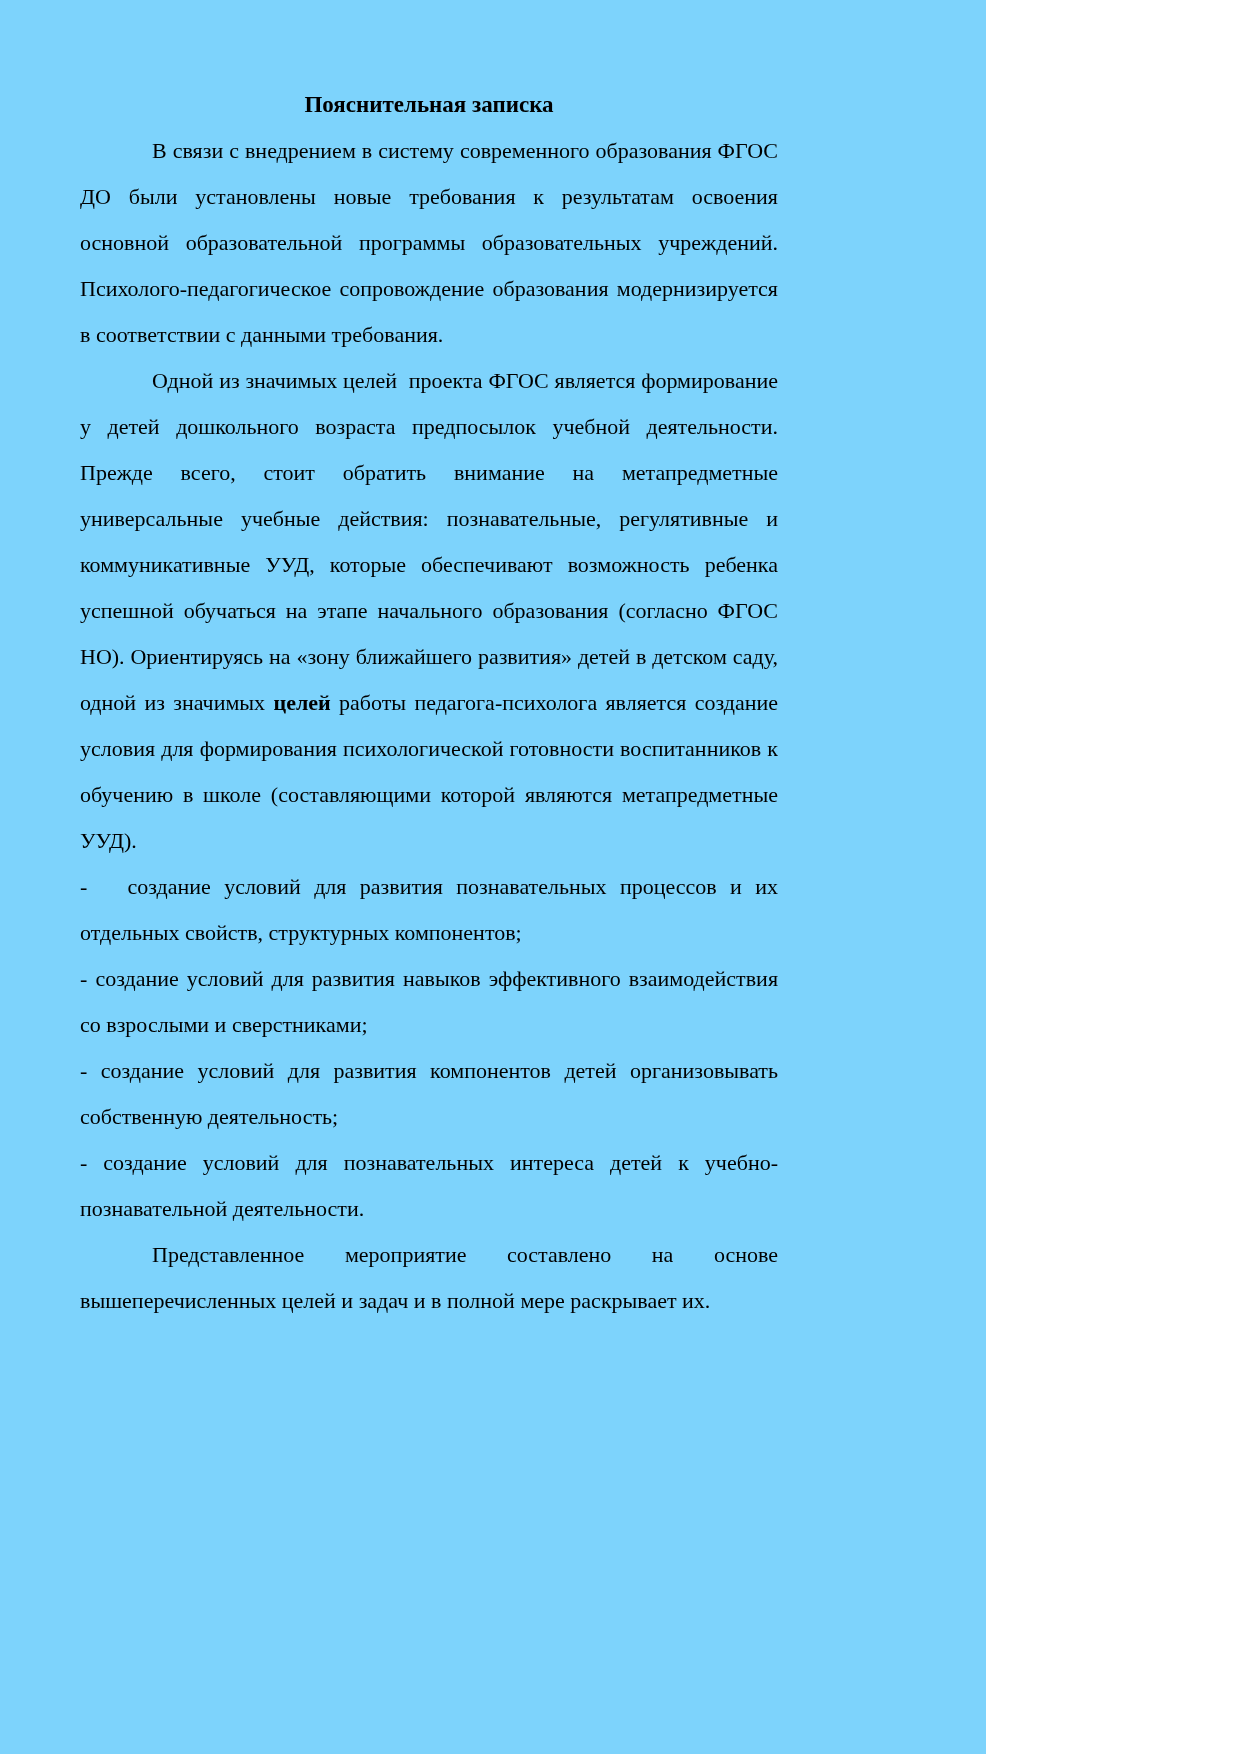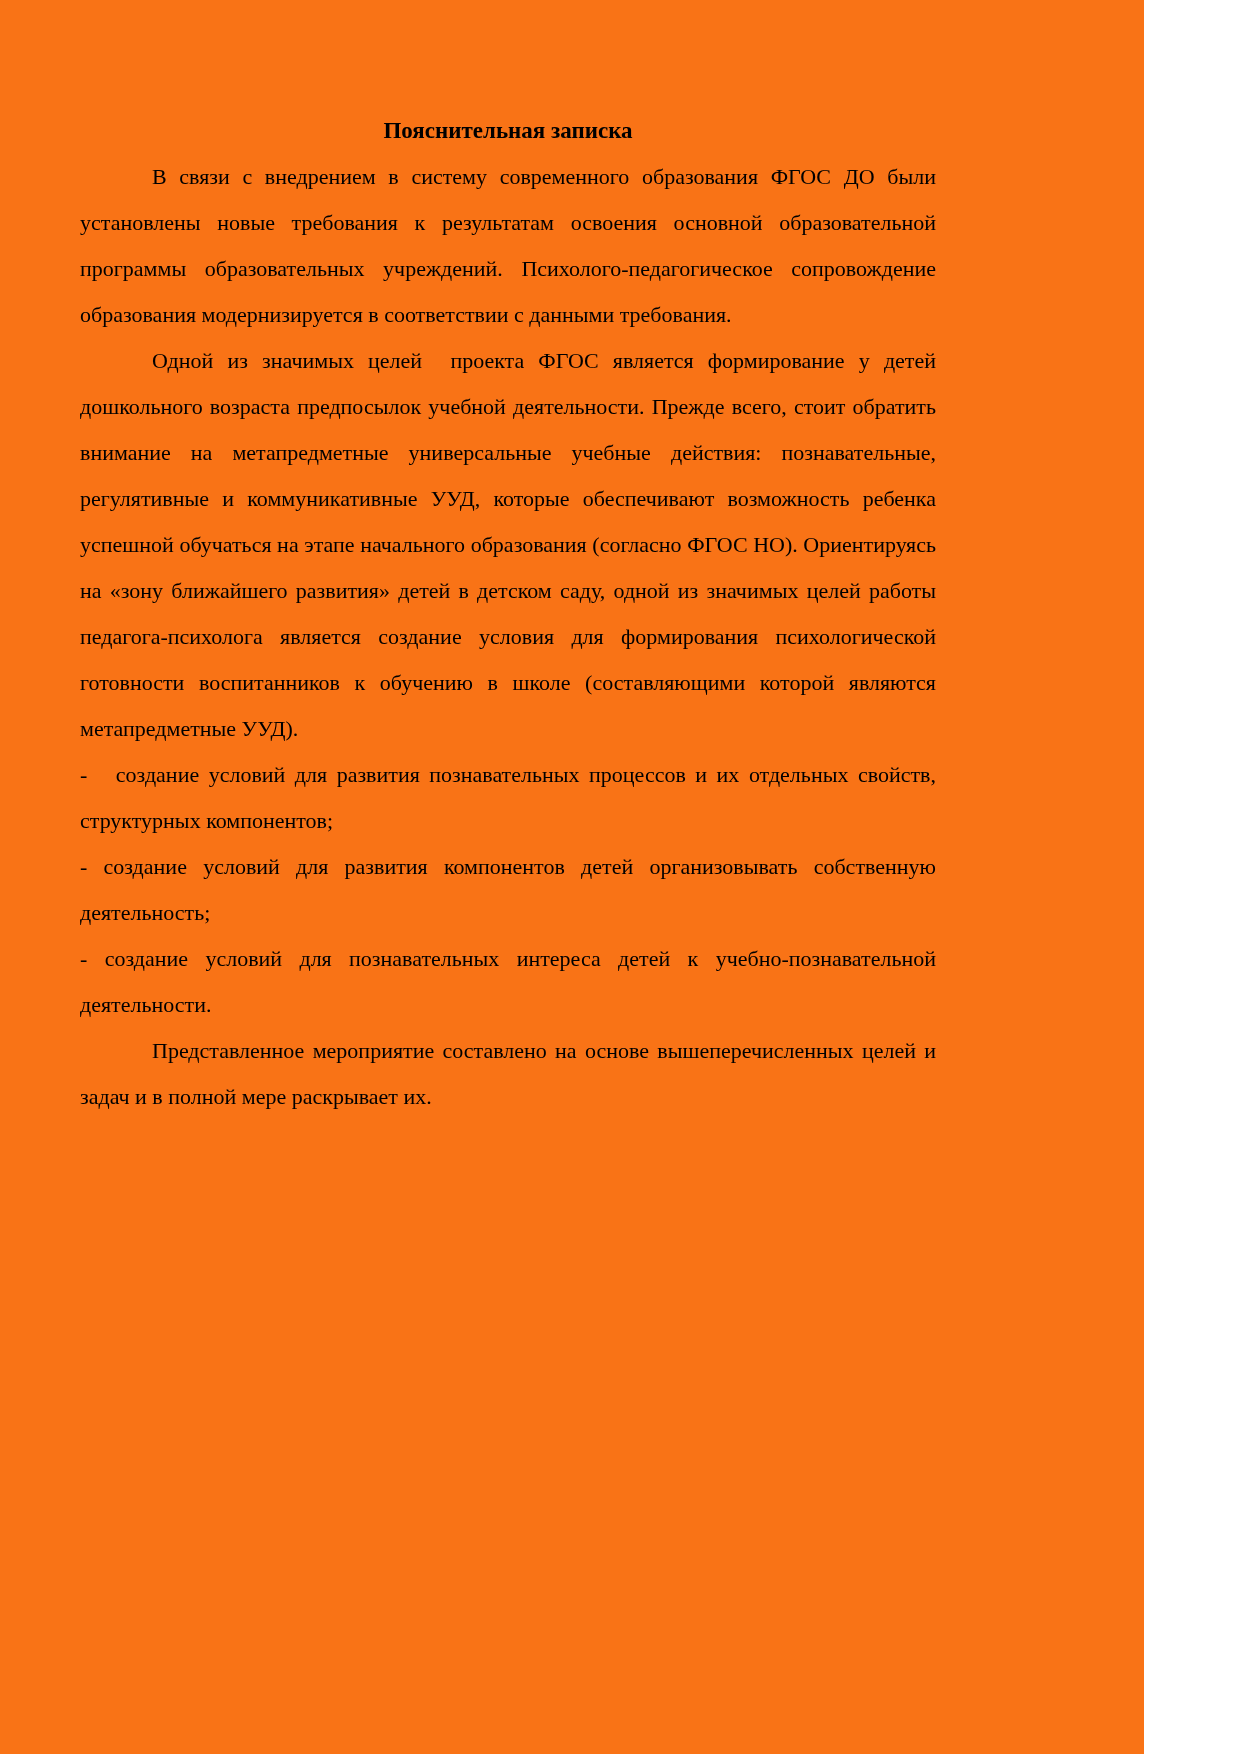--- a/index.html
+++ b/index.html
@@ -2,62 +2,63 @@
 <html lang="ru"><head>
 <meta charset="utf-8">
 <style>
   html, body {
     margin: 0;
     padding: 0;
     background: #ffffff;
   }
   .page {
     position: relative;
-    width: 1144px;
+    width: 986px;
     min-height: 1754px;
     box-sizing: border-box;
-    background: #f97316;
-    padding: 108px 208px 60px 80px;
+    background: #7dd3fc;
+    padding: 82px 208px 60px 80px;
     font-family: "Liberation Serif", "DejaVu Serif", serif;
     font-size: 22px;
     line-height: 46px;
     color: #000000;
   }
   .doc-title {
     font-size: 23px;
     font-weight: bold;
     text-align: center;
     margin: 0;
     line-height: 46px;
   }
   .para {
     margin: 0;
     text-align: justify;
   }
   .para.indent {
     text-indent: 72px;
   }
   .para b {
-    font-weight: normal;
+    font-weight: bold;
   }
 </style>
 </head>
 <body>
 
 <div class="page">
 
   <h1 class="doc-title">Пояснительная записка</h1>
 
   <p class="para indent">В связи с внедрением в систему современного образования ФГОС ДО были установлены новые требования к результатам освоения основной образовательной программы образовательных учреждений. Психолого-педагогическое сопровождение образования модернизируется в соответствии с данными требования.</p>
 
   <p class="para indent"><span>Одной из значимых целей &nbsp;проекта ФГОС является формирование у детей дошкольного возраста предпосылок учебной деятельности. Прежде всего, стоит обратить внимание на метапредметные универсальные учебные действия: познавательные, регулятивные и коммуникативные УУД, которые обеспечивают возможность ребенка успешной обучаться на этапе начального образования (согласно ФГОС НО). Ориентируясь на «зону ближайшего развития» детей в детском саду, одной из значимых </span><b>целей</b><span> работы педагога-психолога является создание условия для формирования психологической готовности воспитанников к обучению в школе (составляющими которой являются метапредметные УУД).</span></p>
 
 
   <p class="para">-&nbsp;&nbsp; создание условий для развития познавательных процессов и их отдельных свойств, структурных компонентов;</p>
 
+  <p class="para">- создание условий для развития навыков эффективного взаимодействия со взрослыми и сверстниками;</p>
 
   <p class="para">- создание условий для развития компонентов детей организовывать собственную деятельность;</p>
 
   <p class="para">- создание условий для познавательных интереса детей к учебно-познавательной деятельности.</p>
 
   <p class="para indent">Представленное мероприятие составлено на основе вышеперечисленных целей и задач и в полной мере раскрывает их.</p>
 
 
 </div>
 

